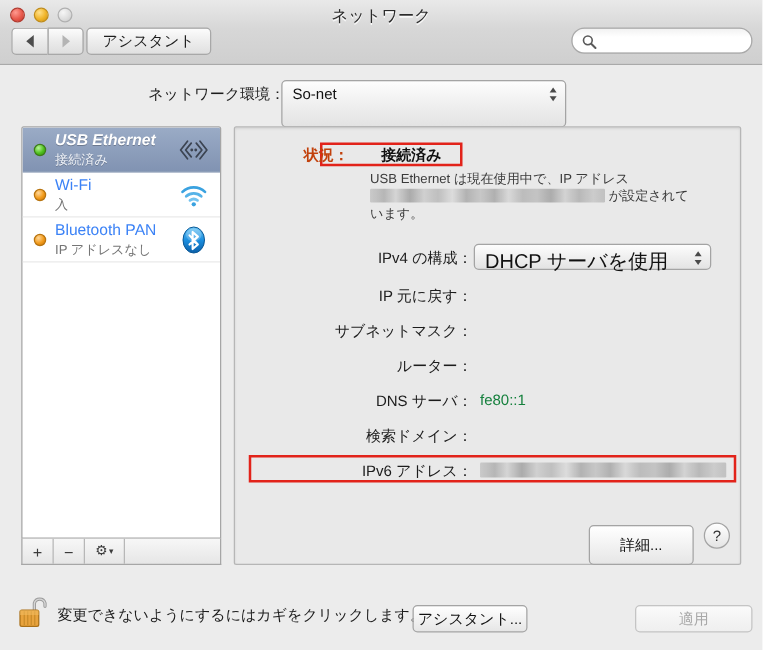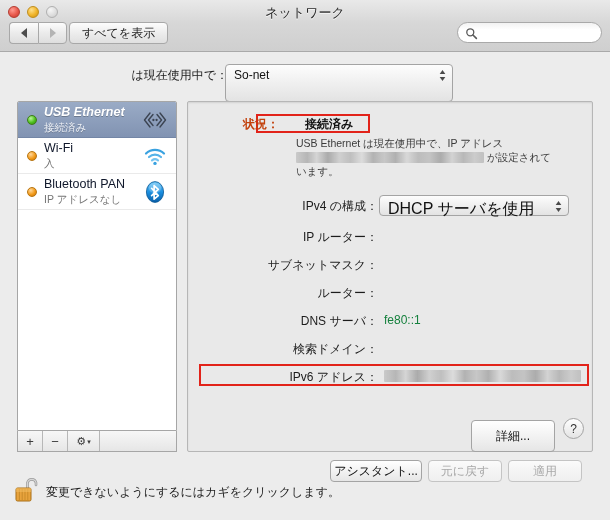--- a/index.html
+++ b/index.html
@@ -220,21 +220,21 @@
   }
   .dot.orange {
     background: radial-gradient(circle at 35% 30%, #ffd79a 0%, #f29b1b 55%, #c4700a 100%);
     border: 1px solid #b8740f;
   }
   .svc-name {
     position: absolute;
     left: 26px;
     top: 3px;
     font-size: 12.5px;
-    color: #0f172a;
+    color: #3b82f6;
   }
   .service.selected .svc-name {
     color: #ffffff;
     font-weight: bold;
     text-shadow: 0 1px 0 rgba(0,0,0,0.25);
     font-style: italic;
   }
   .svc-status {
     position: absolute;
     left: 26px;
@@ -451,40 +451,40 @@
   }
   #lock-text {
     position: absolute;
     left: 46px;
     top: 484px;
     font-size: 12px;
     color: #1c1c1c;
   }
   .bottom-btn {
     position: absolute;
-    top: 460px;
+    top: 484px;
     height: 22px;
     border: 1px solid #a4a4a4;
     border-radius: 4px;
     background: linear-gradient(to bottom, #ffffff 0%, #f3f3f3 48%, #e6e6e6 100%);
     font-size: 12px;
     color: #111;
     display: flex;
     align-items: center;
     justify-content: center;
     box-sizing: border-box;
   }
   .bottom-btn.disabled {
     color: #a8a8a8;
     background: linear-gradient(to bottom, #fbfbfb 0%, #f4f4f4 50%, #efefef 100%);
     border-color: #c4c4c4;
   }
   #assistant-btn { left: 330px; width: 92px; }
   #revert-btn    { left: 428px; width: 74px; }
-  #apply-btn     { left: 508px; width: 74px; }
+  #apply-btn     { left: 508px; width: 94px; }
 </style>
 </head>
 <body>
 
 <div id="window">
 
   <div id="titlebar">
     <div class="traffic" id="tl-close"></div>
     <div class="traffic" id="tl-min"></div>
     <div class="traffic" id="tl-zoom"></div>
@@ -493,33 +493,33 @@
 
     <div id="navseg">
       <div class="navbtn" id="nav-back">
         <span class="tri"></span>
       </div>
       <div class="navbtn" id="nav-fwd">
         <span class="tri"></span>
       </div>
     </div>
 
-    <div id="showall">すべてを表示</div>
+    <div id="showall">アシスタント</div>
 
     <div id="searchfield">
       <svg id="search-icon" viewBox="0 0 16 16">
         <circle cx="6.5" cy="6.5" r="4.3" fill="none" stroke="#5a5a5a" stroke-width="1.6"></circle>
         <line x1="9.8" y1="9.8" x2="14" y2="14" stroke="#5a5a5a" stroke-width="2" stroke-linecap="round"></line>
       </svg>
       <input id="search-input" type="text" placeholder="" style="">
     </div>
   </div>
 
   <div id="location-row">
-    <div id="location-label">は現在使用中で：</div>
+    <div id="location-label">ネットワーク環境：</div>
     <div id="location-popup">
       <span id="location-value">So-net</span>
       <svg class="updown" viewBox="0 0 9 15">
         <polygon points="4.5,2 7.3,6 1.7,6" fill="#4a4a4a"></polygon>
         <polygon points="4.5,13 7.3,9 1.7,9" fill="#4a4a4a"></polygon>
       </svg>
     </div>
   </div>
 
   <div id="sidebar">
@@ -605,21 +605,21 @@
       <div id="ipv4-popup">
         <span id="ipv4-value">DHCP サーバを使用</span>
         <svg class="updown" viewBox="0 0 9 15">
           <polygon points="4.5,2 7.3,6 1.7,6" fill="#4a4a4a"></polygon>
           <polygon points="4.5,13 7.3,9 1.7,9" fill="#4a4a4a"></polygon>
         </svg>
       </div>
     </div>
 
     <div class="field-row" style="top:124px;">
-      <span class="field-label">IP ルーター：</span>
+      <span class="field-label">IP 元に戻す：</span>
       <span class="field-value"></span>
     </div>
 
     <div class="field-row" style="top:152px;">
       <span class="field-label">サブネットマスク：</span>
       <span class="field-value"></span>
     </div>
 
     <div class="field-row" style="top:180px;">
       <span class="field-label">ルーター：</span>
@@ -654,16 +654,15 @@
       <line x1="5.4" y1="15" x2="5.4" y2="26"></line>
       <line x1="8.2" y1="15" x2="8.2" y2="26"></line>
       <line x1="11" y1="15" x2="11" y2="26"></line>
       <line x1="13.8" y1="15" x2="13.8" y2="26"></line>
     </g>
     <rect x="2" y="14" width="15" height="4" fill="#f3bd63" opacity="0.55"></rect>
   </svg>
   <div id="lock-text">変更できないようにするにはカギをクリックします。</div>
 
   <div class="bottom-btn" id="assistant-btn">アシスタント...</div>
-  <div class="bottom-btn disabled" id="revert-btn">元に戻す</div>
   <div class="bottom-btn disabled" id="apply-btn">適用</div>
 
 </div>
 
 </body></html>

